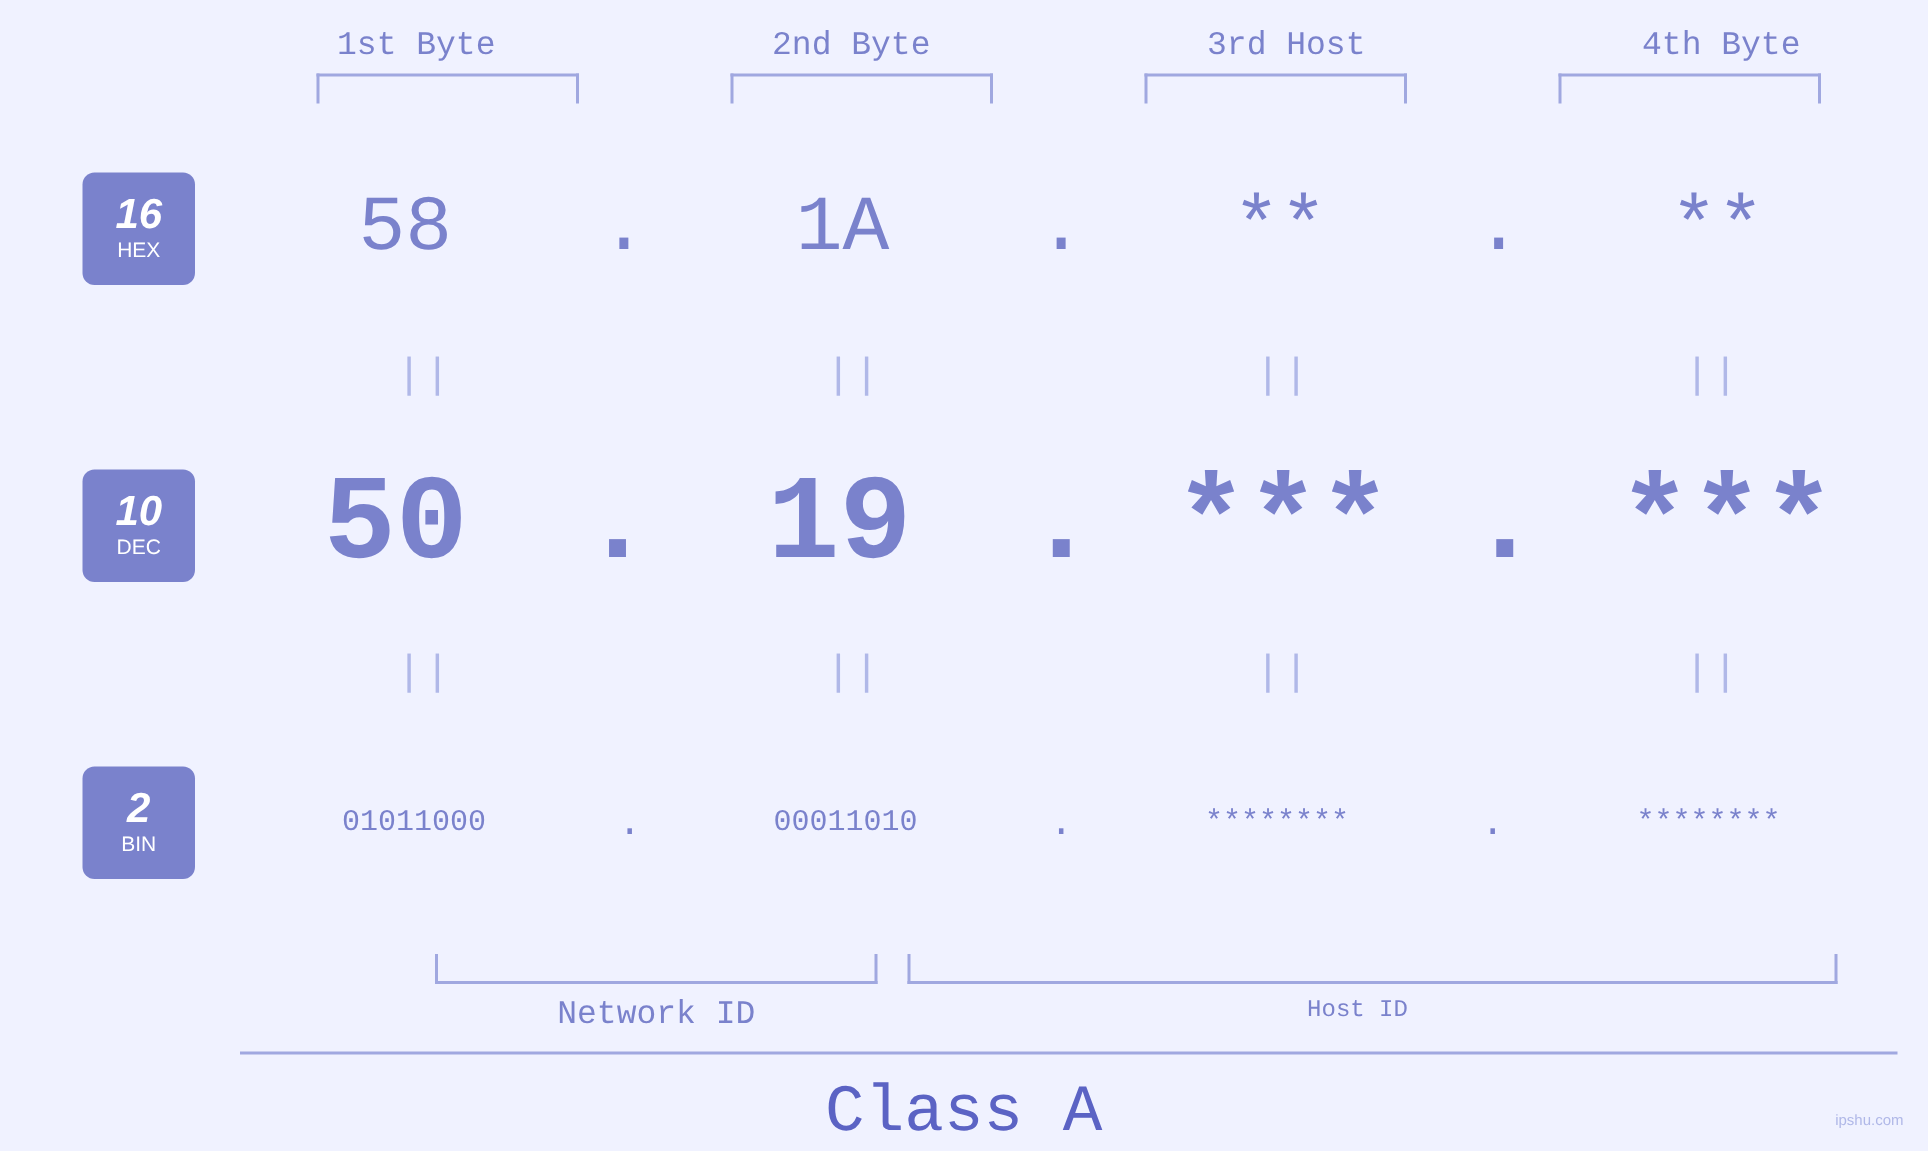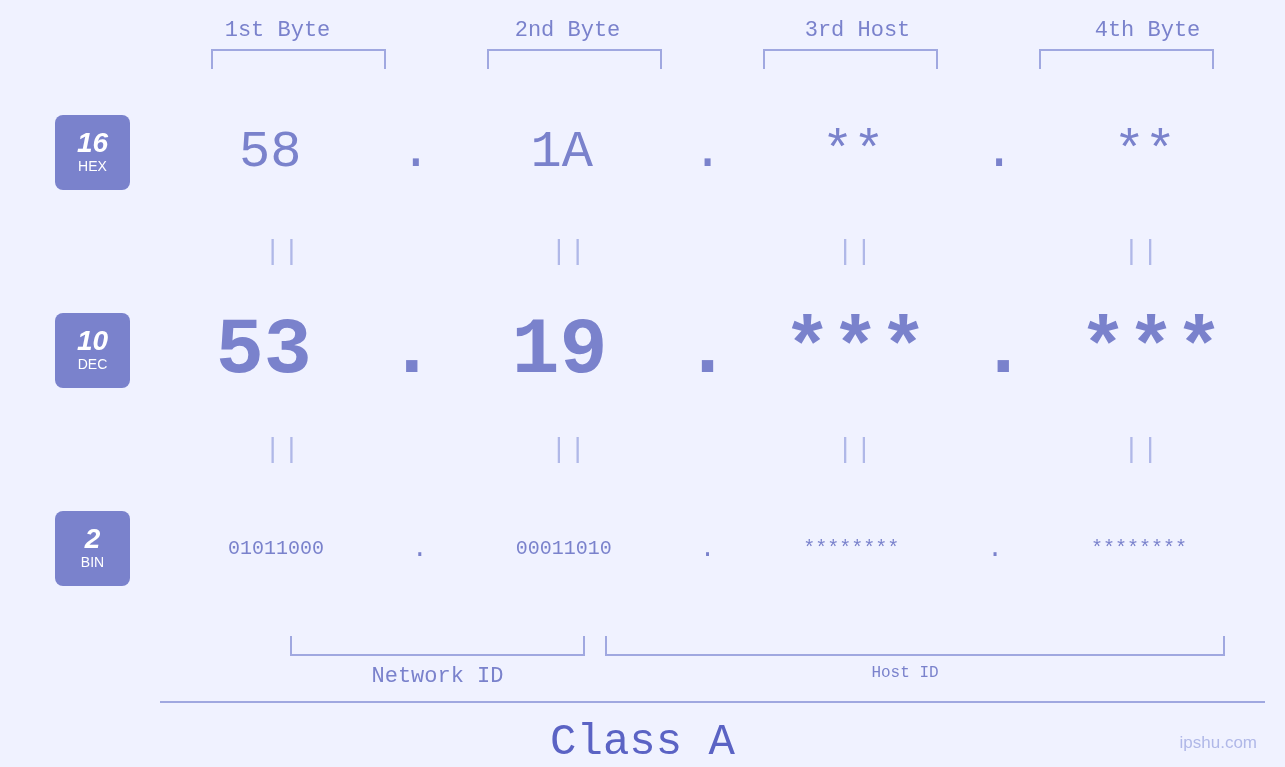--- a/index.html
+++ b/index.html
@@ -274,23 +274,23 @@
     .class-label {
       color: #5b63c4;
       font-size: 44px;
       font-family: 'Courier New', Courier, monospace;
     }
 
     
     .watermark {
       position: absolute;
       bottom: 14px;
-      right: 28px;
+      right: 16px;
       color: #b0b8e8;
-      font-size: 17px;
+      font-size: 10px;
       font-family: Arial, sans-serif;
     }
   </style>
 </head>
 <body>
 
 <div class="main-container">
 
   <div class="header-row">
     <div class="byte-labels">
@@ -357,21 +357,21 @@
         </div>
     </div>
 
     <div class="data-row">
       <div class="badge">
         <span class="badge-number">10</span>
         <span class="badge-label">DEC</span>
       </div>
       <div class="values-area">
         <div class="byte-value-wrapper">
-          <span class="byte-value dec-value">53</span>
+          <span class="byte-value dec-value">50</span>
         </div>
         <span class="dot-separator dot-dec">.</span>
         <div class="byte-value-wrapper">
           <span class="byte-value dec-value">19</span>
         </div>
         <span class="dot-separator dot-dec">.</span>
         <div class="byte-value-wrapper">
           <span class="byte-value dec-value">***</span>
         </div>
         <span class="dot-separator dot-dec">.</span>

